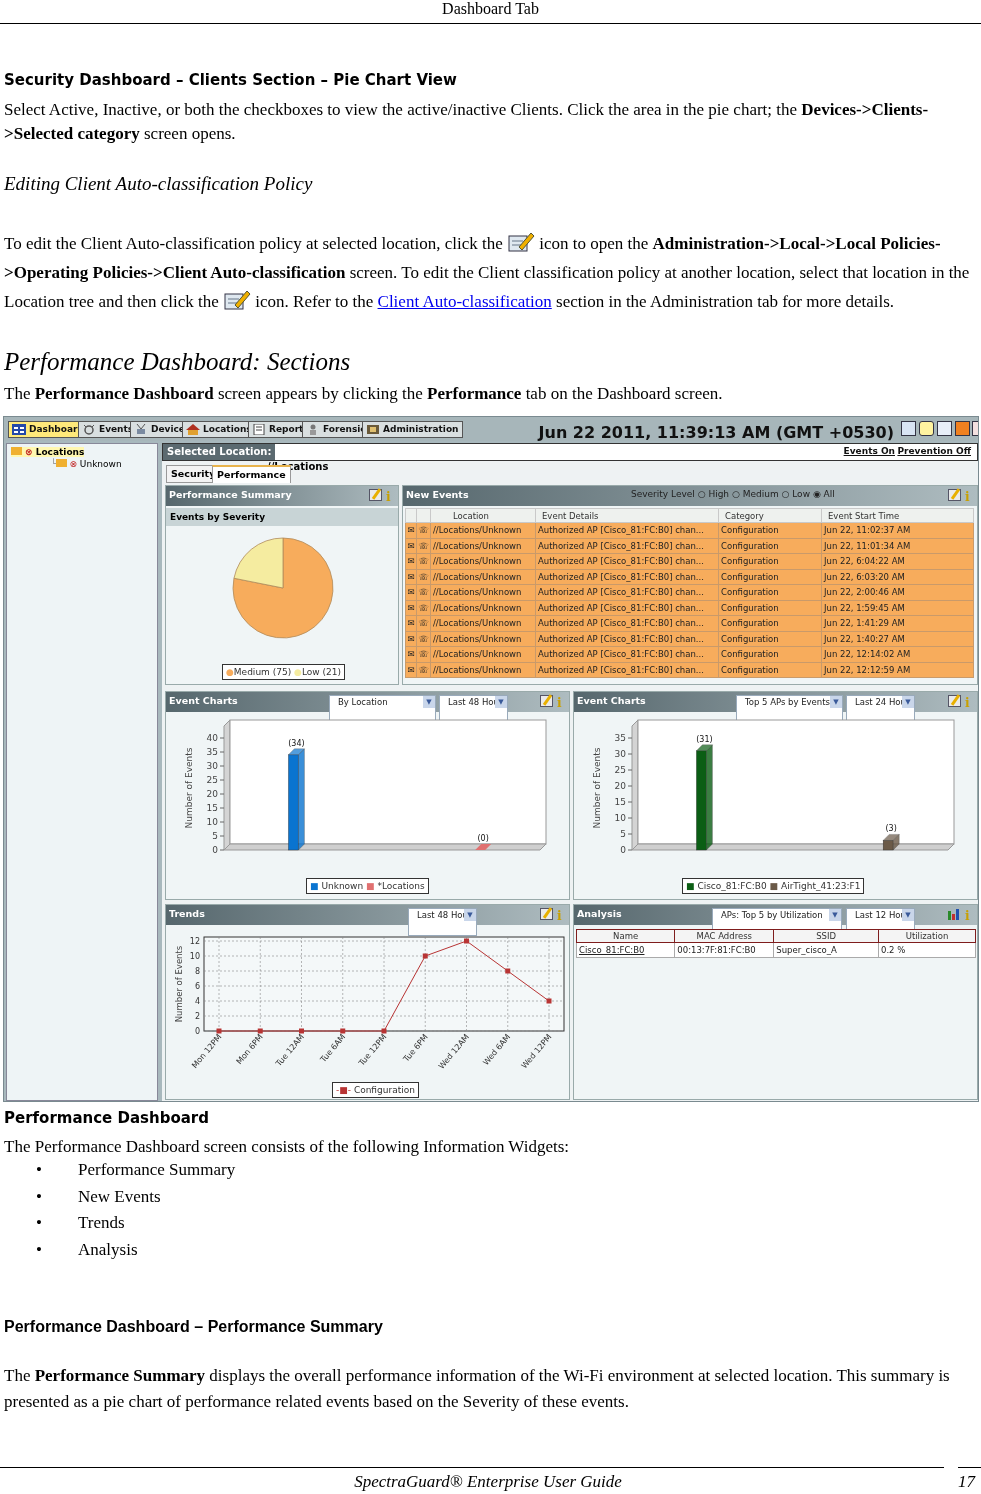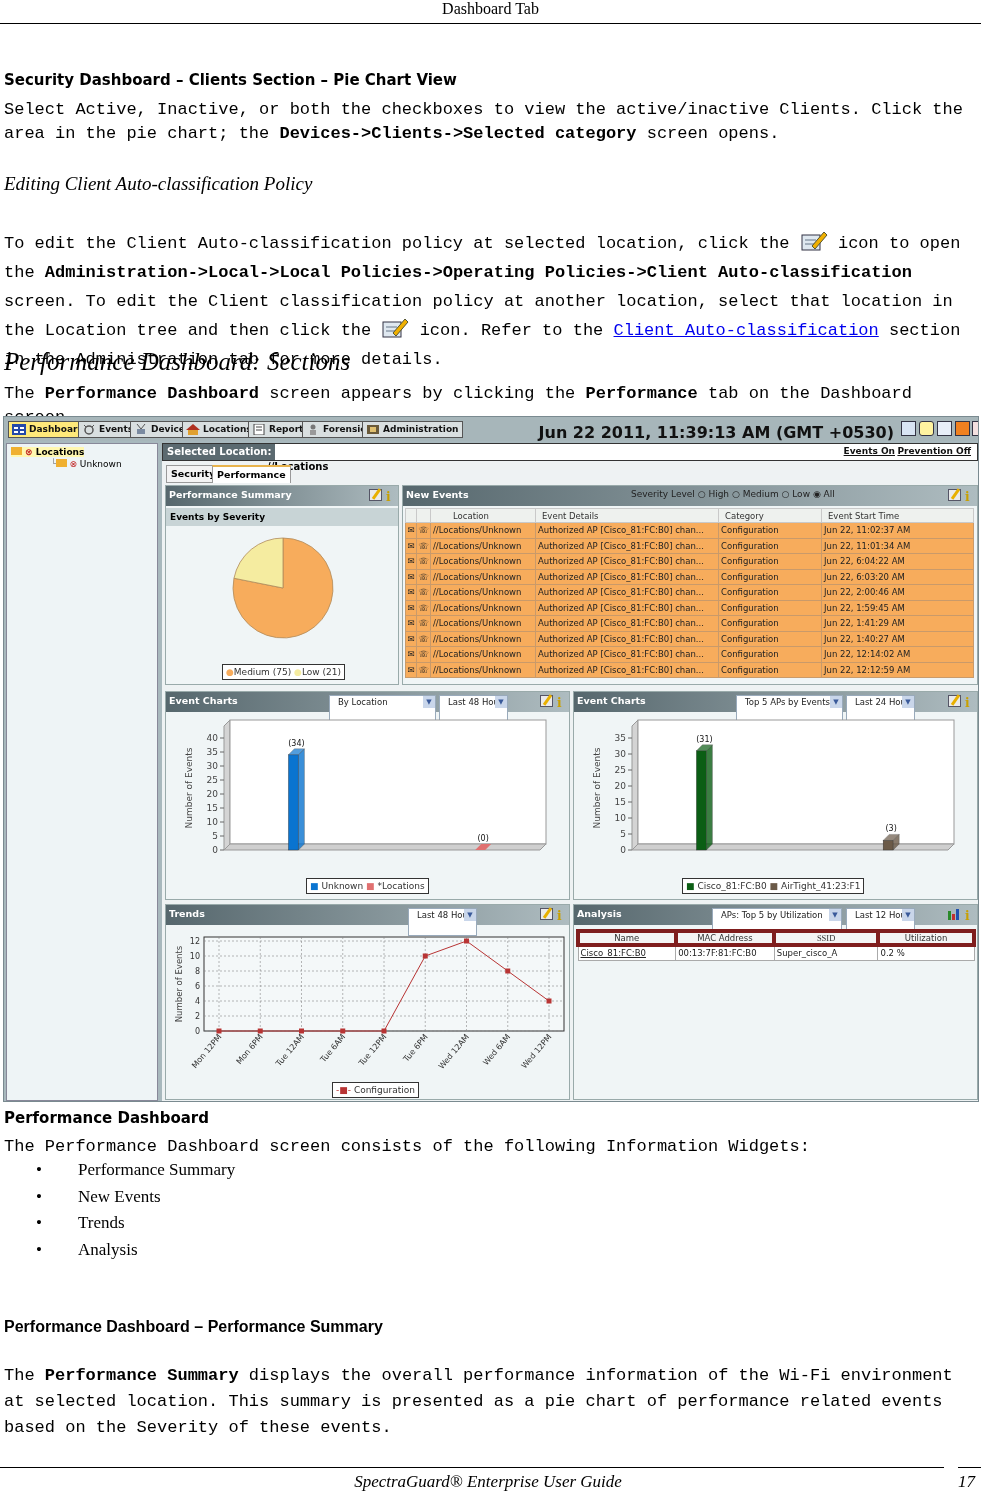--- a/index.html
+++ b/index.html
@@ -1,19 +1,19 @@
 <!DOCTYPE html>
 <html><head>
 <meta charset="utf-8">
 <style>
   * { box-sizing: border-box; margin: 0; padding: 0; }
   body { width: 981px; height: 1494px; background: #fff; font-family: "Liberation Serif", serif; color: #000; position: relative; overflow: hidden; }
   .page-header { position: absolute; top: 0; left: 0; width: 981px; height: 24px; border-bottom: 1px solid #000; text-align: center; font-size: 16px; line-height: 18px; }
   .h-sans { font-family: "DejaVu Sans", sans-serif; font-weight: bold; font-size: 15px; position: absolute; left: 4px; }
-  .p { position: absolute; left: 4px; font-size: 17px; line-height: 24px; width: 975px; font-family: Liberation Mono, monospace; }
+  .p { position: absolute; left: 4px; font-size: 17px; line-height: 24px; width: 975px; }
   .h-ital { position: absolute; left: 4px; font-style: italic; font-size: 19px; }
   .h-big { position: absolute; left: 4px; font-style: italic; font-size: 25px; }
   .inline-edit { display: inline-block; width: 28px; height: 22px; vertical-align: -4px; }
   a.link { color: #0000ee; text-decoration: underline; }
 
   
   .shot { position: absolute; left: 3px; top: 416px; width: 976px; height: 686px; background: #a8b8bd; border: 1px solid #7a8a90; font-family: "DejaVu Sans", sans-serif; font-size: 9px; overflow: hidden; }
   .topbar { position: absolute; left: 0; top: 0; width: 100%; height: 24px; background: #a7b6ba; }
   .navtab { position: absolute; top: 4px; height: 17px; border: 1px solid #555; background: #d9dfe0; font-weight: bold; font-size: 9px; line-height: 15px; padding-left: 20px; padding-right: 3px; color: #111; white-space: nowrap; }
   .navtab.active { background: #ffe97a; }
@@ -36,21 +36,21 @@
   .ed-icon::after { content: ""; position: absolute; left: 5px; top: -2px; width: 3px; height: 12px; background: #e8b000; transform: rotate(35deg); }
   .info-icon { display: inline-block; width: 6px; height: 13px; color: #c8a000; font-weight: bold; font-family: "DejaVu Serif", serif; font-size: 12px; line-height: 13px; }
   .bars-icon { display: inline-block; width: 14px; height: 12px; margin-right: 4px; position: relative; }
   .sel { position: absolute; top: 3px; height: 28px; background: #fff; border: 1px solid #9ab; color: #222; font-size: 8.5px; line-height: 12px; padding-left: 8px; font-weight: normal; }
   .sel .arrow { position: absolute; right: 0; top: 0; width: 12px; height: 12px; background: #c9d6ea; color: #3a5a9a; font-size: 7px; text-align: center; line-height: 12px; }
   .ev-table { position: absolute; left: 2px; top: 22px; border-collapse: collapse; font-size: 8.5px; }
   .ev-table th { font-weight: normal; background: #eef1ee; border: 1px solid #c9c9c9; height: 14px; text-align: left; padding-left: 6px; color: #333; }
   .ev-table td { background: #f7ac5c; border: 1px solid #c99a6a; height: 15.5px; padding-left: 2px; color: #222; white-space: nowrap; overflow: hidden; }
   .legend { position: absolute; border: 1px solid #333; background: #fff; font-size: 9px; padding: 2px 3px; white-space: nowrap; color: #333; }
   .an-table { position: absolute; left: 2px; top: 24px; border-collapse: collapse; font-size: 8.5px; width: 400px; }
-  .an-table th { font-weight: normal; background: #f4f4f4; border: 4px solid #7f1d1d; border-radius: 3px; height: 13px; color: #333; }
+  .an-table th { font-weight: normal; background: #f4f4f4; border: 1px solid #7f1d1d; border-radius: 3px; height: 13px; color: #333; }
   .an-table td { border: 1px solid #aaa; height: 15px; padding-left: 2px; background: #fff; color: #222; }
   svg text { font-family: "DejaVu Sans", sans-serif; }
 
   .subhead { position: absolute; left: 4px; font-family: "DejaVu Sans", sans-serif; font-weight: bold; font-size: 15px; }
   .subhead2 { position: absolute; left: 4px; font-family: "Liberation Sans", sans-serif; font-weight: bold; font-size: 16px; }
   ul.bullets { position: absolute; left: 36px; top: 1160px; list-style: none; font-size: 17px; }
   ul.bullets li { height: 26.5px; position: relative; padding-left: 42px; }
   ul.bullets li::before { content: "\2022"; position: absolute; left: 0; }
   .footer-line { position: absolute; left: 0; top: 1467px; width: 944px; border-top: 1px solid #000; }
   .footer-line2 { position: absolute; left: 958px; top: 1467px; width: 23px; border-top: 1px solid #000; }
@@ -416,21 +416,21 @@
               <rect x="1" y="3" width="3" height="9" fill="#2a8a2a"></rect>
               <rect x="5" y="6" width="3" height="6" fill="#c03030"></rect>
               <rect x="9" y="1" width="3" height="11" fill="#2050b0"></rect>
             </svg><span class="info-icon">i</span></div>
       </div>
       <table class="an-table">
         <thead>
             <tr>
           <th style="width:100px;">Name</th>
           <th style="width:100px;">MAC Address</th>
-          <th style="width:107px;font-family:Liberation Serif, serif;">SSID</th>
+          <th style="width:107px;">SSID</th>
           <th style="width:100px;">Utilization</th>
         </tr>
           </thead>
         <tbody id="an-body">
             <tr>
               <td style="text-decoration:underline;">Cisco_81:FC:B0</td>
               <td>00:13:7F:81:FC:B0</td>
               <td>Super_cisco_A</td>
               <td>0.2 %</td>
             </tr>

